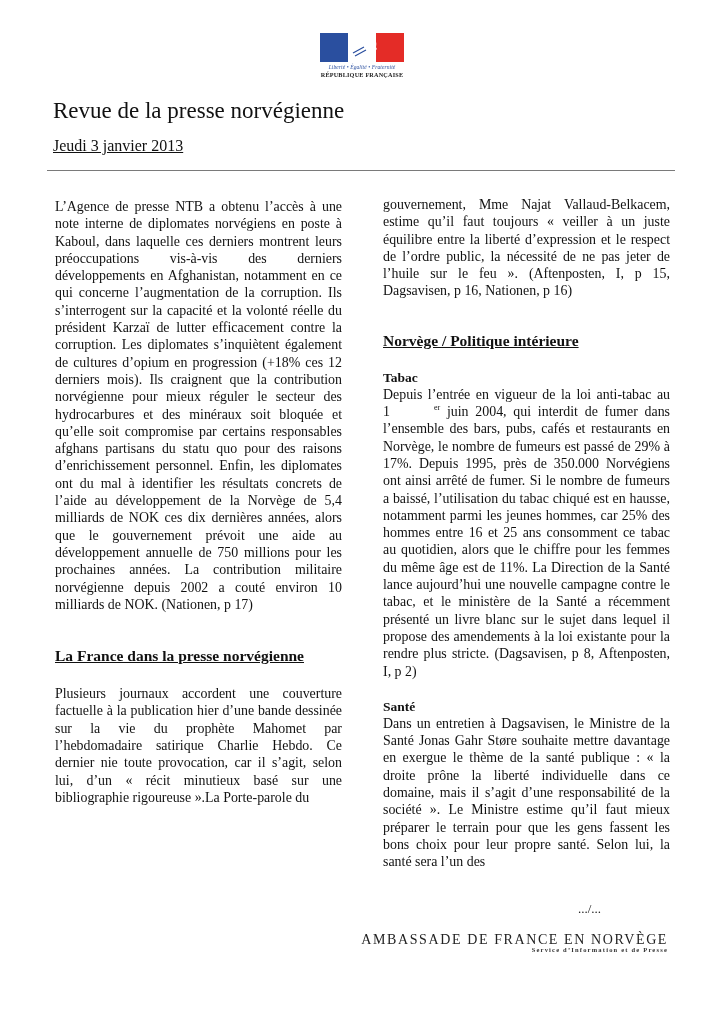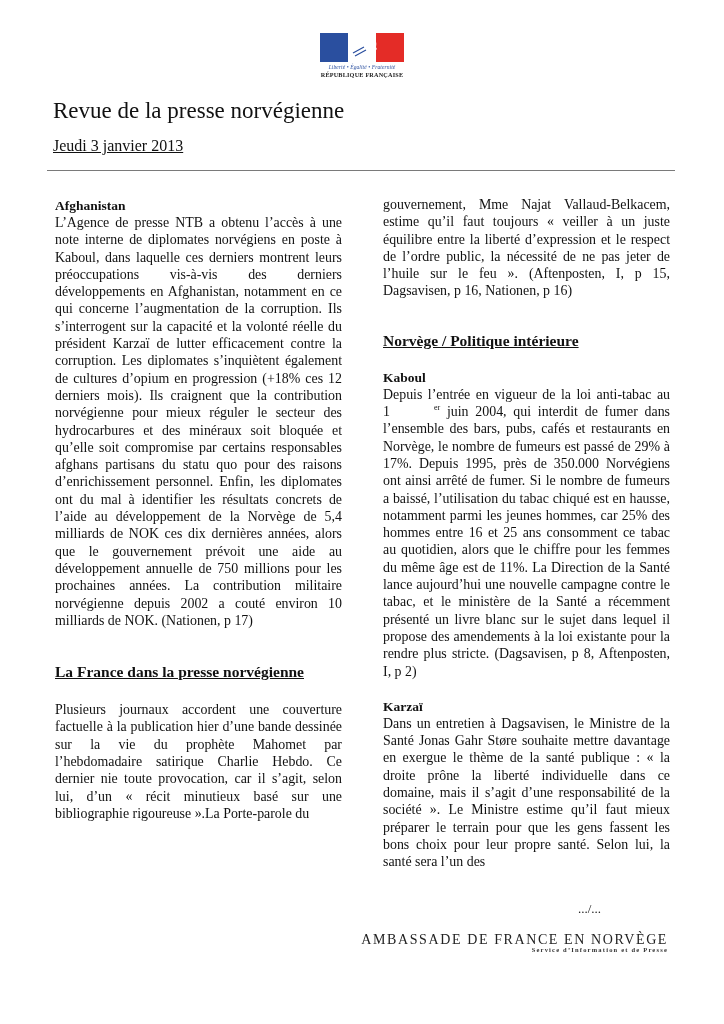--- a/index.html
+++ b/index.html
@@ -51,33 +51,32 @@
   </div>
   <div class="motto">Liberté • Égalité • Fraternité</div>
   <div class="rf">RÉPUBLIQUE FRANÇAISE</div>
 </div>
 
 <div class="doc-title">Revue de la presse norvégienne</div>
 <div class="doc-date">Jeudi 3 janvier 2013</div>
 <div class="rule"></div>
 
 <div class="col left">
-  <h3 class="art-title">Afghanistan</h3>
   <p class="art-body">L’Agence de presse NTB a obtenu l’accès à une note interne de diplomates norvégiens en poste à Kaboul, dans laquelle ces derniers montrent leurs préoccupations vis-à-vis des derniers développements en Afghanistan, notamment en ce qui concerne l’augmentation de la corruption. Ils s’interrogent sur la capacité et la volonté réelle du président Karzaï de lutter efficacement contre la corruption. Les diplomates s’inquiètent également de cultures d’opium en progression (+18% ces 12 derniers mois). Ils craignent que la contribution norvégienne pour mieux réguler le secteur des hydrocarbures et des minéraux soit bloquée et qu’elle soit compromise par certains responsables afghans partisans du statu quo pour des raisons d’enrichissement personnel. Enfin, les diplomates ont du mal à identifier les résultats concrets de l’aide au développement de la Norvège de 5,4 milliards de NOK ces dix dernières années, alors que le gouvernement prévoit une aide au développement annuelle de 750 millions pour les prochaines années. La contribution militaire norvégienne depuis 2002 a couté environ 10 milliards de NOK. (Nationen, p 17)</p>
   <div class="sp-a"></div>
   <h2 class="sec-heading">La France dans la presse norvégienne</h2>
   <p class="art-body">Plusieurs journaux accordent une couverture factuelle à la publication hier d’une bande dessinée sur la vie du prophète Mahomet par l’hebdomadaire satirique Charlie Hebdo. Ce dernier nie toute provocation, car il s’agit, selon lui, d’un « récit minutieux basé sur une bibliographie rigoureuse ».La  Porte-parole du</p>
 </div>
 
 <div class="col right">
   <p class="art-body">gouvernement, Mme Najat Vallaud-Belkacem, estime qu’il faut toujours « veiller à un juste équilibre entre la liberté d’expression et le respect de l’ordre public, la nécessité de ne pas jeter de l’huile sur le feu ». (Aftenposten, I, p 15, Dagsavisen, p 16, Nationen, p 16)</p>
   <div class="sp-b"></div>
   <h2 class="sec-heading">Norvège / Politique intérieure</h2>
-  <h3 class="art-title">Kaboul</h3>
+  <h3 class="art-title">Tabac</h3>
   <p class="art-body"><span>Depuis l’entrée en vigueur de la loi anti-tabac au 1</span><sup>er</sup><span> juin 2004, qui interdit de fumer dans l’ensemble des bars, pubs, cafés et restaurants en Norvège, le nombre de fumeurs est passé de 29% à 17%. Depuis 1995, près de 350.000 Norvégiens ont ainsi arrêté de fumer. Si le nombre de fumeurs a baissé, l’utilisation du tabac chiqué est en hausse, notamment parmi les jeunes hommes, car 25% des hommes entre 16 et 25 ans consomment ce tabac au quotidien, alors que le chiffre pour les femmes du même âge est de 11%. La Direction de la Santé lance aujourd’hui une nouvelle campagne contre le tabac, et le ministère de la Santé a récemment présenté un livre blanc sur le sujet dans lequel il propose des amendements à la loi existante pour la rendre plus stricte. (Dagsavisen, p 8, Aftenposten, I, p 2)</span></p>
   <div class="sp-c"></div>
-  <h3 class="art-title">Karzaï</h3>
+  <h3 class="art-title">Santé</h3>
   <p class="art-body">Dans un entretien à Dagsavisen, le Ministre de la Santé Jonas Gahr Støre souhaite mettre davantage en exergue le thème de la santé publique : « la droite prône la liberté individuelle dans ce domaine, mais il s’agit d’une responsabilité de la société ». Le Ministre estime qu’il faut mieux préparer le terrain pour que les gens fassent les bons choix pour leur propre santé. Selon lui, la santé sera l’un des</p>
 </div>
 
 <div class="continuation">.../...</div>
 <div class="footer-1">AMBASSADE DE FRANCE EN NORVÈGE</div>
 <div class="footer-2">Service d’Information et de Presse</div>
 
 </body></html>

